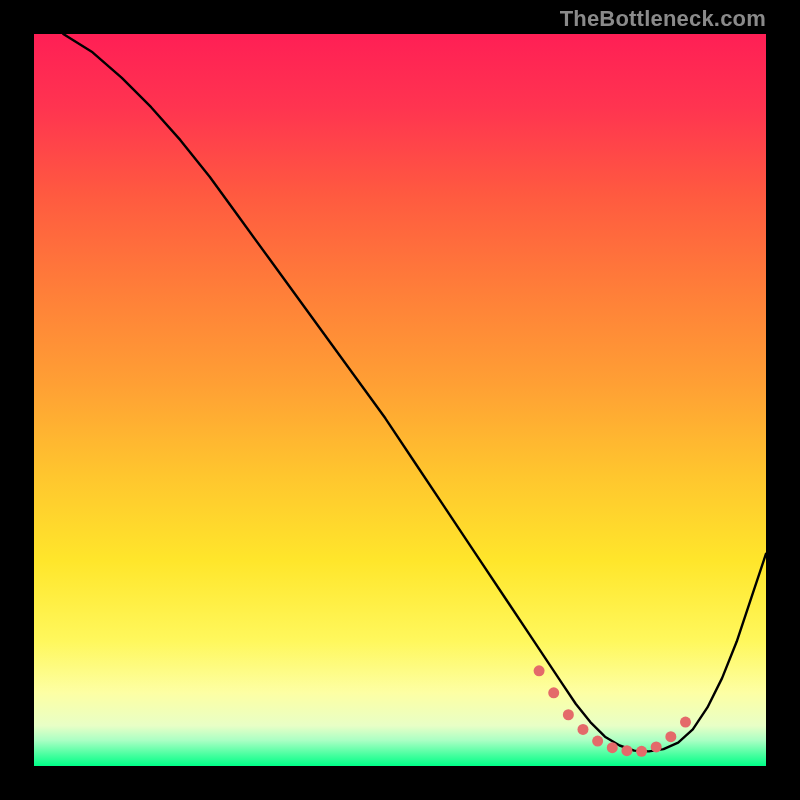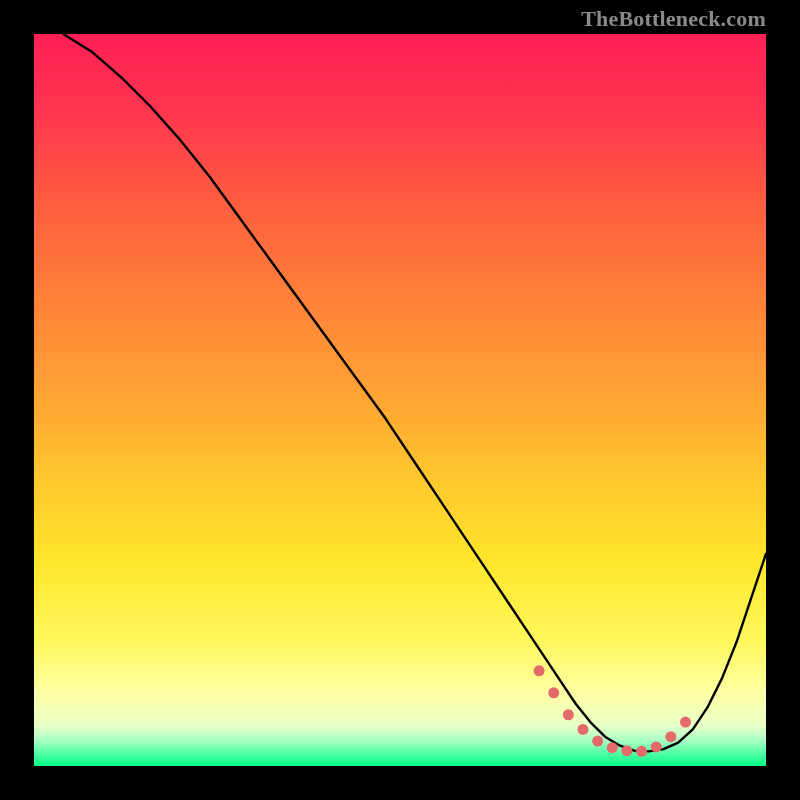--- a/index.html
+++ b/index.html
@@ -23,21 +23,21 @@
     left: 34px;
     top: 34px;
     width: 732px;
     height: 732px;
     overflow: hidden;
   }
   .watermark {
     position: absolute;
     top: 6px;
     right: 34px;
-    font-family: Liberation Serif, serif;
+    font-family: Liberation Sans, sans-serif;
     font-size: 22px;
     font-weight: 600;
     color: #8a8a8a;
     letter-spacing: 0.2px;
     user-select: none;
   }
   svg.chart {
     width: 732px;
     height: 732px;
     display: block;

